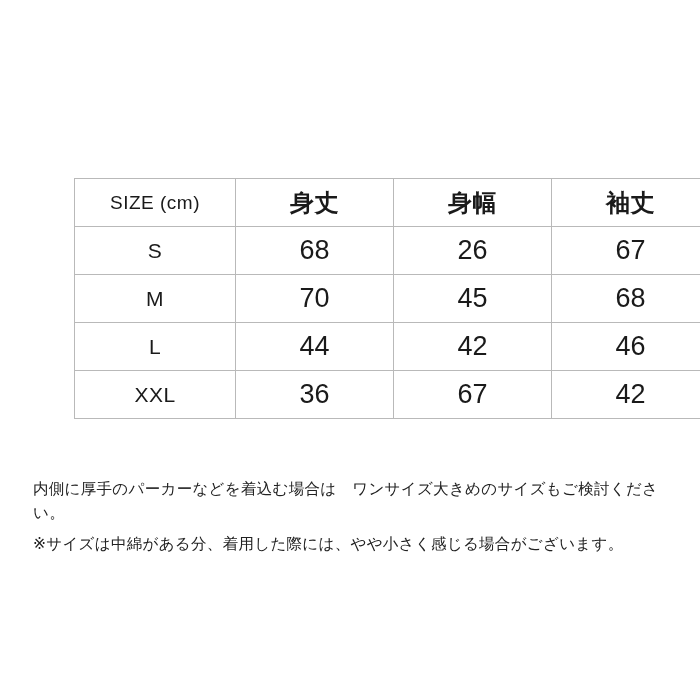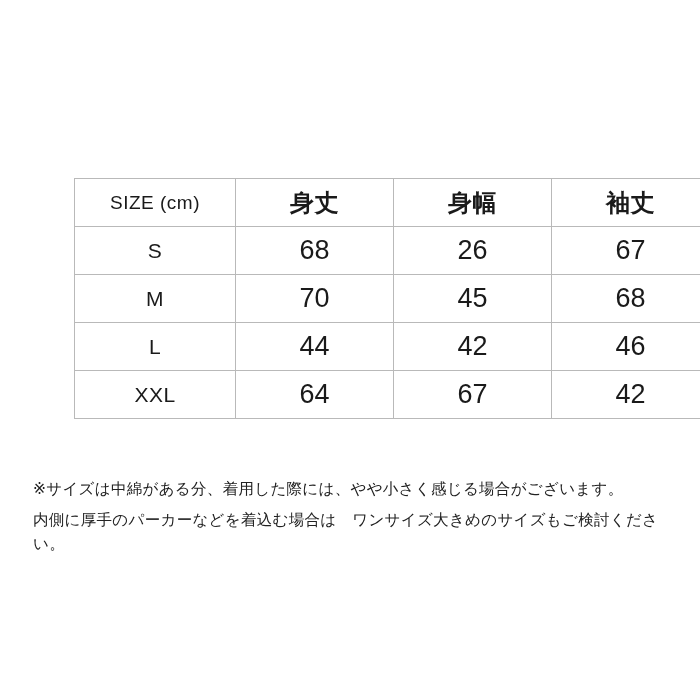--- a/index.html
+++ b/index.html
@@ -105,26 +105,26 @@
           <td class="col-val">68</td>
         </tr>
         <tr class="body">
           <td class="col-size">L</td>
           <td class="col-val">44</td>
           <td class="col-val">42</td>
           <td class="col-val">46</td>
         </tr>
         <tr class="body">
           <td class="col-size">XXL</td>
-          <td class="col-val">64</td>
+          <td class="col-val">36</td>
           <td class="col-val">67</td>
           <td class="col-val">42</td>
         </tr>
       </tbody>
     </table>
   </div>
 
   <div class="notes">
+    <p>内側に厚手のパーカーなどを着込む場合は　ワンサイズ大きめのサイズもご検討ください。</p>
     <p>※サイズは中綿がある分、着用した際には、やや小さく感じる場合がございます。</p>
-    <p>内側に厚手のパーカーなどを着込む場合は　ワンサイズ大きめのサイズもご検討ください。</p>
   </div>
 
 </div>
 
 </body></html>

